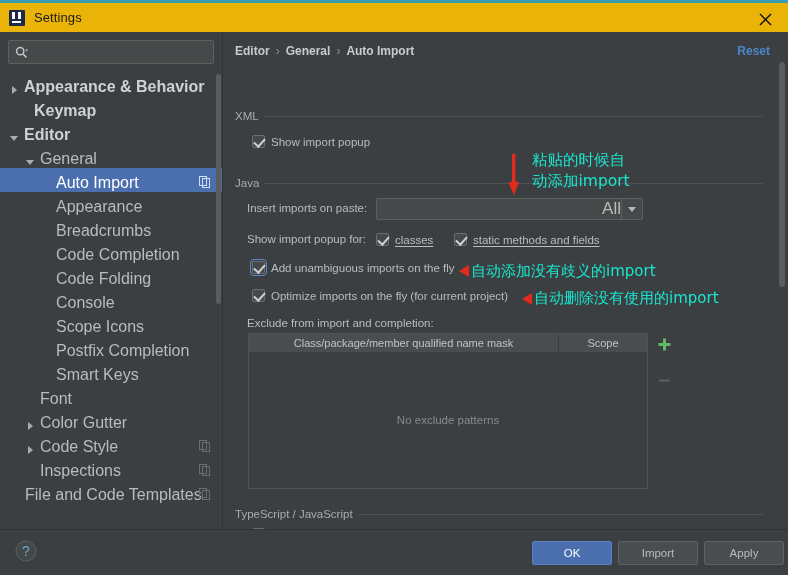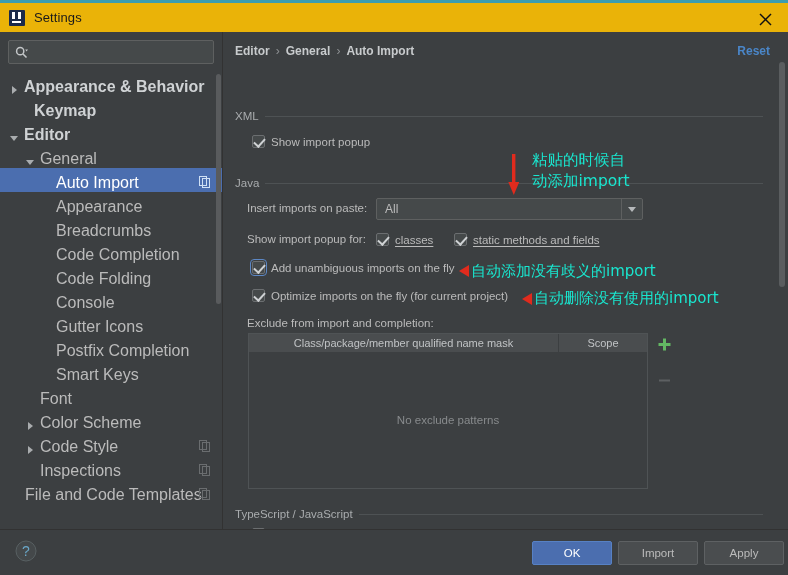--- a/index.html
+++ b/index.html
@@ -163,21 +163,21 @@
   #insert-label {
     position: absolute; left: 24px; top: 170px;
     font-size: 11.5px; color: #bbbbbb;
   }
   #combo {
     position: absolute; left: 153px; top: 166px; width: 267px; height: 22px;
     background: #45494a; border: 1px solid #5e6060; border-radius: 2px;
     display: flex; align-items: center; cursor: pointer;
   }
   #combo-value {
-    flex: 1; font-size: 12px; color: #bbbbbb; padding-left: 8px;
+    flex: 1; font-size: 17px; color: #bbbbbb; padding-left: 8px; text-align: right;
   }
   #combo-arrow {
     width: 21px; height: 20px; border-left: 1px solid #5e6060;
     display: flex; align-items: center; justify-content: center;
   }
   .caret-down {
     width: 0; height: 0;
     border-top: 5px solid #b6b9bb;
     border-left: 4px solid transparent;
     border-right: 4px solid transparent;
@@ -348,39 +348,39 @@
         <div class="tree-row" style="padding-left: 40px;">
           <span class="tw none"></span>
           <span class="tree-label">Code Folding</span>
         </div>
         <div class="tree-row" style="padding-left: 40px;">
           <span class="tw none"></span>
           <span class="tree-label">Console</span>
         </div>
         <div class="tree-row" style="padding-left: 40px;">
           <span class="tw none"></span>
-          <span class="tree-label">Gutter Icons</span>
+          <span class="tree-label">Scope Icons</span>
         </div>
         <div class="tree-row" style="padding-left: 40px;">
           <span class="tw none"></span>
           <span class="tree-label">Postfix Completion</span>
         </div>
         <div class="tree-row" style="padding-left: 40px;">
           <span class="tw none"></span>
           <span class="tree-label">Smart Keys</span>
         </div>
         <div class="tree-row" style="padding-left: 24px;">
           <span class="tw none"></span>
           <span class="tree-label">Font</span>
         </div>
         <div class="tree-row" style="padding-left: 24px;">
           <span class="tw">
             <span class="arrow-right"></span>
           </span>
-          <span class="tree-label">Color Scheme</span>
+          <span class="tree-label">Color Gutter</span>
         </div>
         <div class="tree-row" style="padding-left: 24px;">
           <span class="tw">
             <span class="arrow-right"></span>
           </span>
           <span class="tree-label">Code Style</span>
           <span class="copy-ic"><svg width="11" height="12" viewBox="0 0 11 12">
               <rect x="0.5" y="0.5" width="7" height="9" fill="none" stroke="#6a6d6f"></rect>
               <rect x="3.5" y="2.5" width="7" height="9" fill="none" stroke="#6a6d6f"></rect>
             </svg></span>

